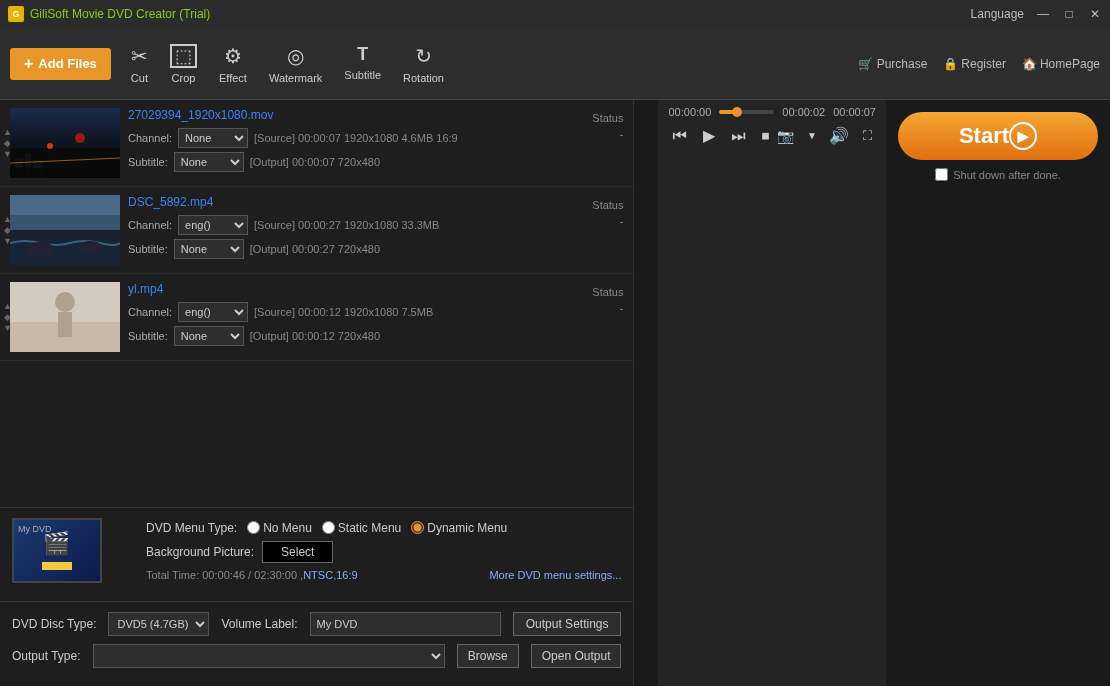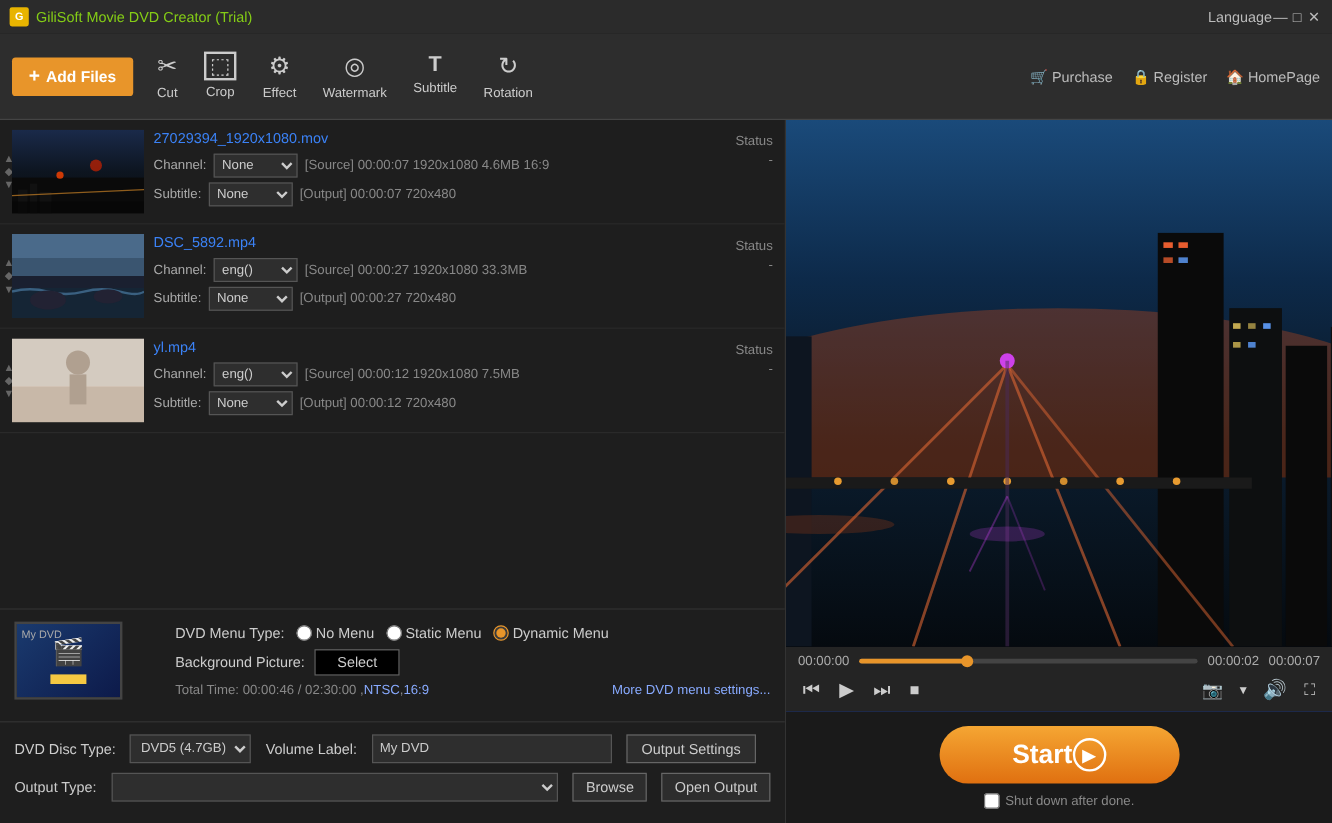--- a/index.html
+++ b/index.html
@@ -3,21 +3,21 @@
   <meta charset="utf-8">
   <style>
     * { margin: 0; padding: 0; box-sizing: border-box; }
     body { width: 1110px; height: 686px; background: #1a1a1a; font-family: Arial, sans-serif; font-size: 12px; color: #ccc; overflow: hidden; }
 
     
     #titlebar { background: #2b2b2b; height: 28px; display: flex; align-items: center; padding: 0 8px; justify-content: space-between; }
     #titlebar-left { display: flex; align-items: center; gap: 6px; }
     #titlebar-icon { width: 16px; height: 16px; background: #e8b400; border-radius: 2px; display: flex; align-items: center; justify-content: center; font-size: 9px; color: #fff; font-weight: bold; }
     #titlebar-title { color: #84cc16; font-size: 12px; }
-    #titlebar-right { display: flex; align-items: center; }
+    #titlebar-right { display: flex; align-items: center; gap: 12px; }
     #titlebar-right span { color: #bbb; font-size: 12px; cursor: pointer; }
     .win-btn { width: 14px; height: 14px; display: inline-flex; align-items: center; justify-content: center; font-size: 11px; color: #aaa; cursor: pointer; }
 
     
     #toolbar { background: #2d2d2d; height: 72px; display: flex; align-items: center; padding: 0 10px; border-bottom: 1px solid #444; }
     #add-files-btn { background: #e8952a; color: #fff; border: none; padding: 7px 14px; border-radius: 3px; cursor: pointer; font-size: 13px; font-weight: bold; display: flex; align-items: center; gap: 5px; margin-right: 20px; white-space: nowrap; }
     #add-files-btn .plus { font-size: 16px; font-weight: bold; }
     .toolbar-tools { display: flex; gap: 22px; flex: 1; }
     .tool-item { display: flex; flex-direction: column; align-items: center; gap: 4px; cursor: pointer; color: #ccc; font-size: 11px; }
     .tool-icon { font-size: 20px; color: #ccc; }
@@ -70,21 +70,21 @@
     .ctrl-label { color: #ccc; font-size: 12px; white-space: nowrap; }
     .ctrl-select { background: #2e2e2e; border: 1px solid #555; color: #ccc; font-size: 11px; padding: 2px 4px; height: 24px; min-width: 100px; }
     .ctrl-input { background: #2e2e2e; border: 1px solid #555; color: #ccc; font-size: 11px; padding: 2px 6px; height: 24px; flex: 1; max-width: 200px; }
     .ctrl-input-wide { background: #2e2e2e; border: 1px solid #555; color: #ccc; font-size: 11px; padding: 2px 6px; height: 24px; flex: 1; }
     .output-settings-btn { background: #2d2d2d; border: 1px solid #666; color: #ccc; padding: 3px 12px; cursor: pointer; font-size: 12px; height: 24px; white-space: nowrap; }
     .browse-btn { background: #2d2d2d; border: 1px solid #666; color: #ccc; padding: 3px 10px; cursor: pointer; font-size: 12px; height: 24px; }
     .open-output-btn { background: #2d2d2d; border: 1px solid #666; color: #ccc; padding: 3px 10px; cursor: pointer; font-size: 12px; height: 24px; }
     .ctrl-copies { background: #2e2e2e; border: 1px solid #555; color: #ccc; font-size: 11px; padding: 2px 4px; height: 24px; width: 50px; text-align: center; }
 
     
-    #right-panel { flex: 1; background: #1d4ed8; display: flex; flex-direction: column; }
+    #right-panel { flex: 1; background: #86efac; display: flex; flex-direction: row; margin-left: 24px; }
     #video-preview { flex: 1; background: #000; position: relative; overflow: hidden; }
     
     .city-scene { width: 100%; height: 100%; background: linear-gradient(180deg, #1a3a5c 0%, #0d1f35 20%, #0a1520 40%, #1a0a0a 60%, #0d0d0d 100%); position: relative; overflow: hidden; }
 
     
     #video-controls { background: #242424; padding: 6px 10px; }
     .progress-bar-area { display: flex; align-items: center; gap: 8px; margin-bottom: 6px; }
     .time-label { color: #aaa; font-size: 11px; white-space: nowrap; }
     .progress-track { flex: 1; height: 4px; background: #444; border-radius: 2px; position: relative; cursor: pointer; }
     .progress-fill { height: 100%; background: #e8952a; border-radius: 2px; width: 32%; }

